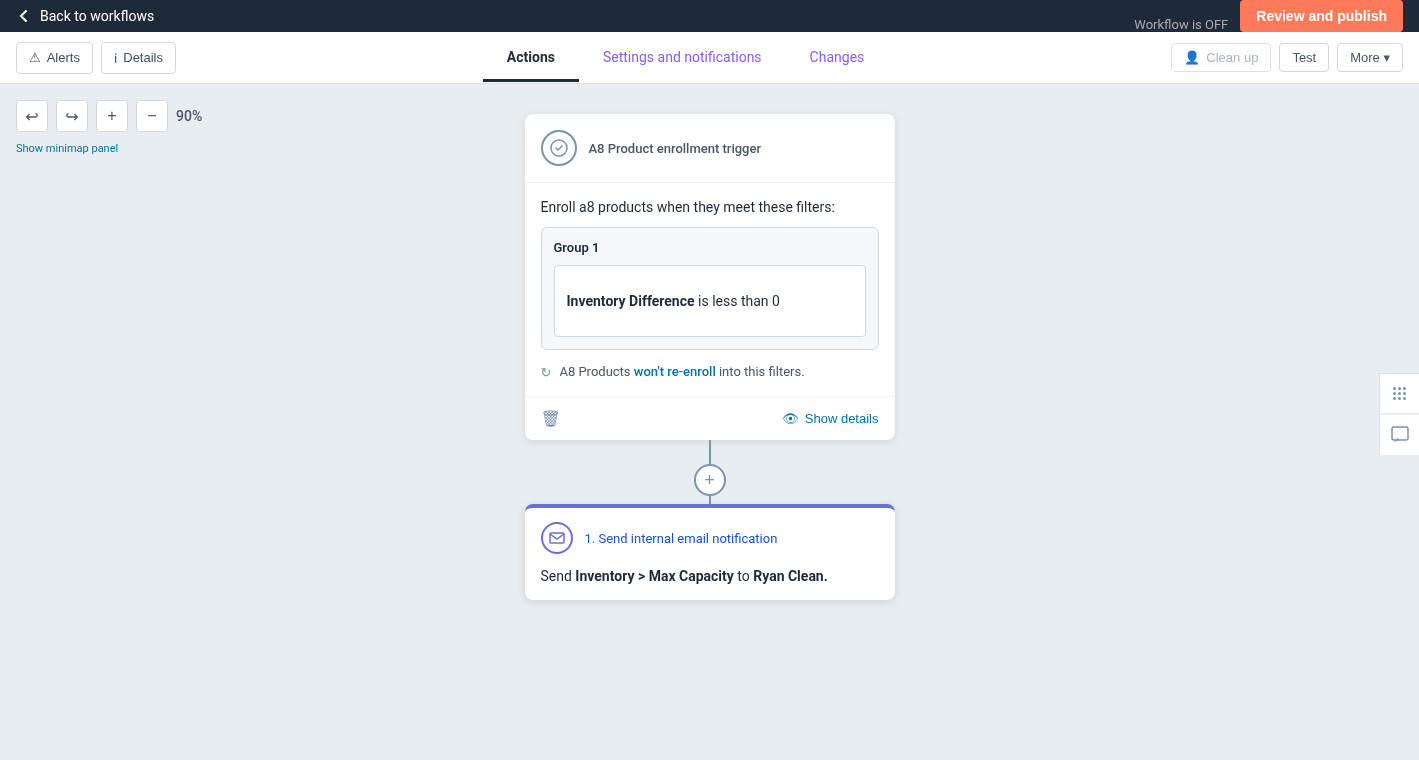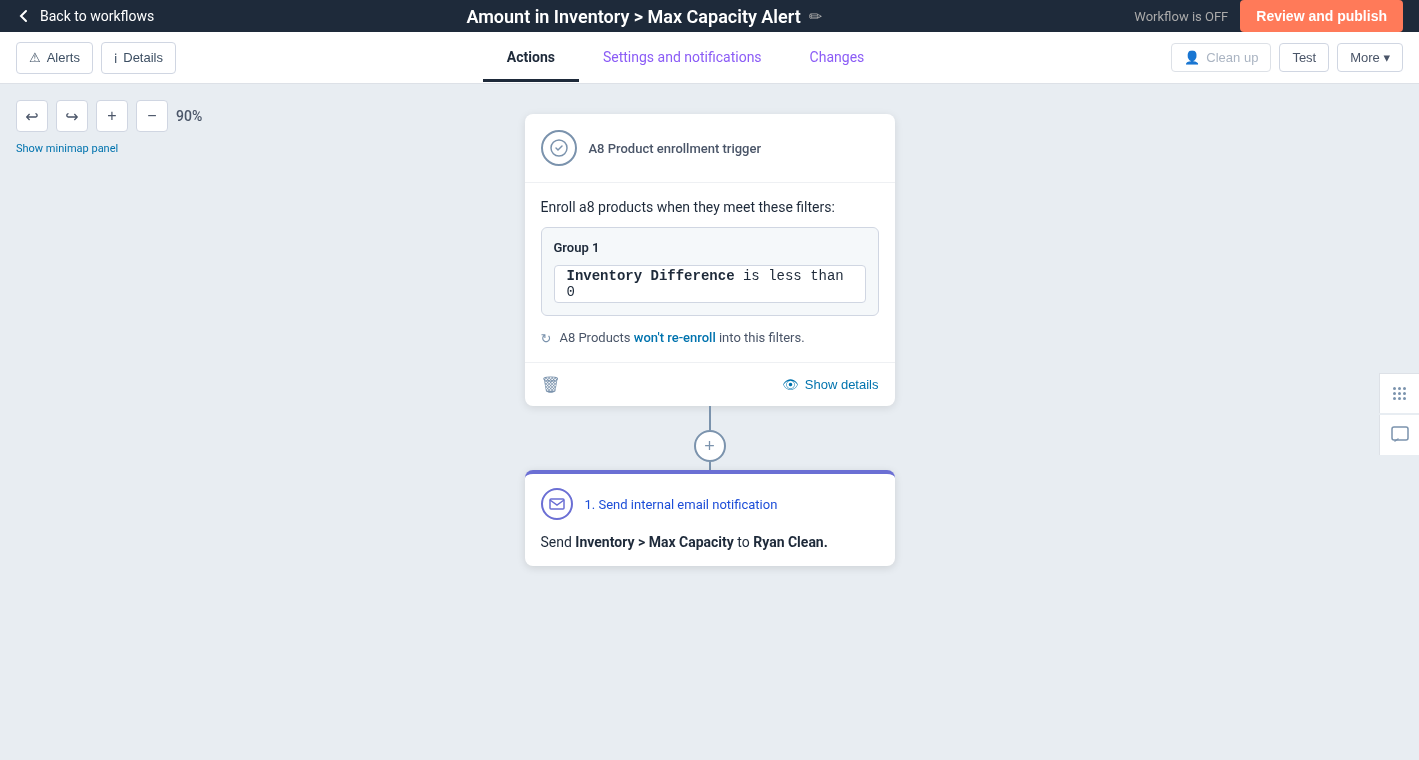--- a/index.html
+++ b/index.html
@@ -14,21 +14,21 @@
       justify-content: space-between;
       padding: 0 16px;
       color: white;
     }
     .top-nav-left { display: flex; align-items: center; gap: 8px; cursor: pointer; }
     .top-nav-left svg { width: 16px; height: 16px; fill: white; }
     .back-text { color: white; font-size: 14px; }
     .top-nav-center { display: flex; align-items: center; gap: 8px; }
     .workflow-title { color: white; font-size: 18px; font-weight: 600; }
     .edit-icon { color: #aaa; cursor: pointer; font-size: 16px; }
-    .top-nav-right { display: flex; align-items: center; gap: 12px; }
+    .top-nav-right { display: flex; align-items: flex-end; gap: 12px; }
     .workflow-status { color: #aaa; font-size: 13px; }
     .publish-btn {
       background: #ff7a59;
       color: white;
       border: none;
       border-radius: 4px;
       padding: 8px 16px;
       font-size: 14px;
       font-weight: 600;
       cursor: pointer;
@@ -175,24 +175,23 @@
       border: 1px solid #d0d6e2;
       border-radius: 6px;
       padding: 12px;
       background: #f5f8fa;
     }
     .group-label { font-size: 13px; font-weight: 600; color: #1e2a3a; margin-bottom: 10px; }
     .filter-row {
       background: white;
       border: 1px solid #d0d6e2;
       border-radius: 4px;
-      padding: 2px 12px;
+      padding: 27px 12px;
       font-size: 14px;
       color: #1e2a3a;
-      font-family: Liberation Mono, monospace;
     }
     .filter-row strong { font-weight: 700; }
     .re-enroll-note {
       display: flex; align-items: flex-start; gap: 8px;
       margin-top: 14px;
       font-size: 13px;
       color: #4a5568;
     }
     .re-enroll-icon { color: #7b93ad; margin-top: 1px; }
     .re-enroll-link { color: #0073ae; font-weight: 500; text-decoration: none; }
@@ -297,24 +296,20 @@
   </style>
 </head>
 <body>
 
 <div class="top-nav">
   <div class="top-nav-left">
     <svg viewBox="0 0 16 16" xmlns="http://www.w3.org/2000/svg">
       <path d="M10 3L5 8l5 5" stroke="white" stroke-width="2" fill="none" stroke-linecap="round"></path>
     </svg>
     <span class="back-text">Back to workflows</span>
-  </div>
-  <div class="top-nav-center">
-    <span class="workflow-title">Amount in Inventory &gt; Max Capacity Alert</span>
-    <span class="edit-icon">✏</span>
   </div>
   <div class="top-nav-right">
     <span class="workflow-status">Workflow is OFF</span>
     <button class="publish-btn">Review and publish</button>
   </div>
 </div>
 
 <div class="tab-bar">
   <div class="tab-bar-left">
     <button class="alerts-btn">

